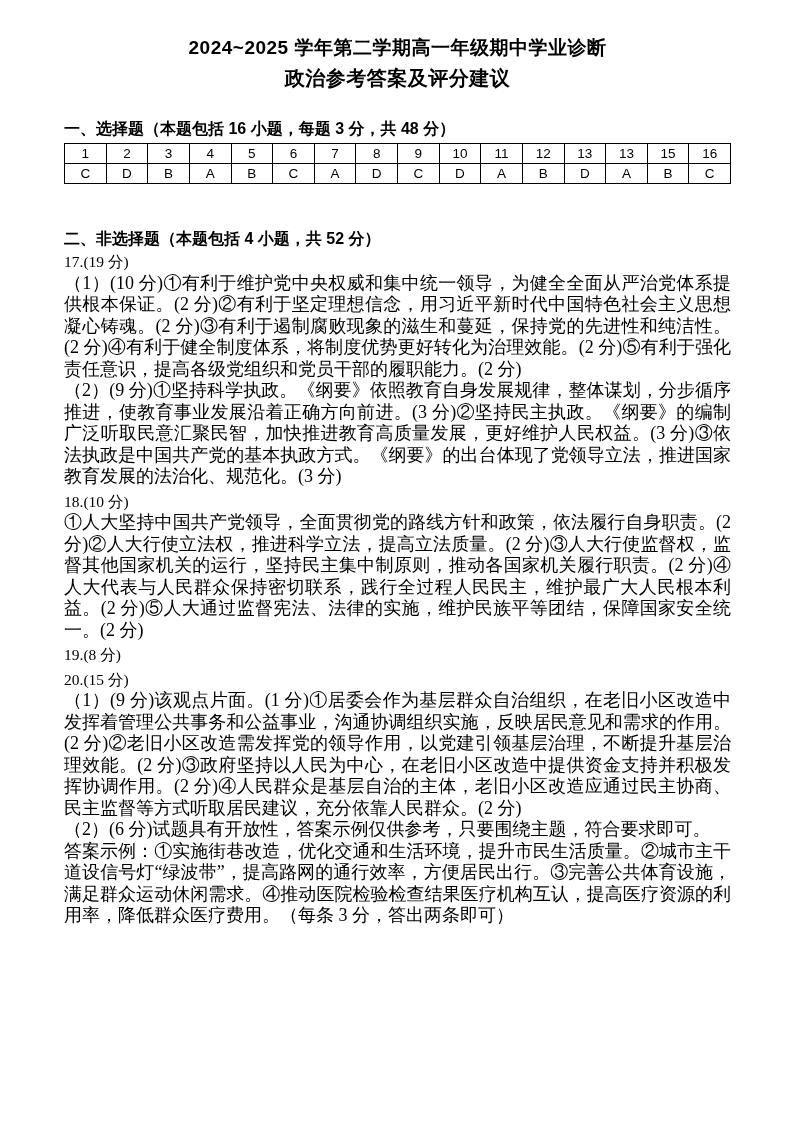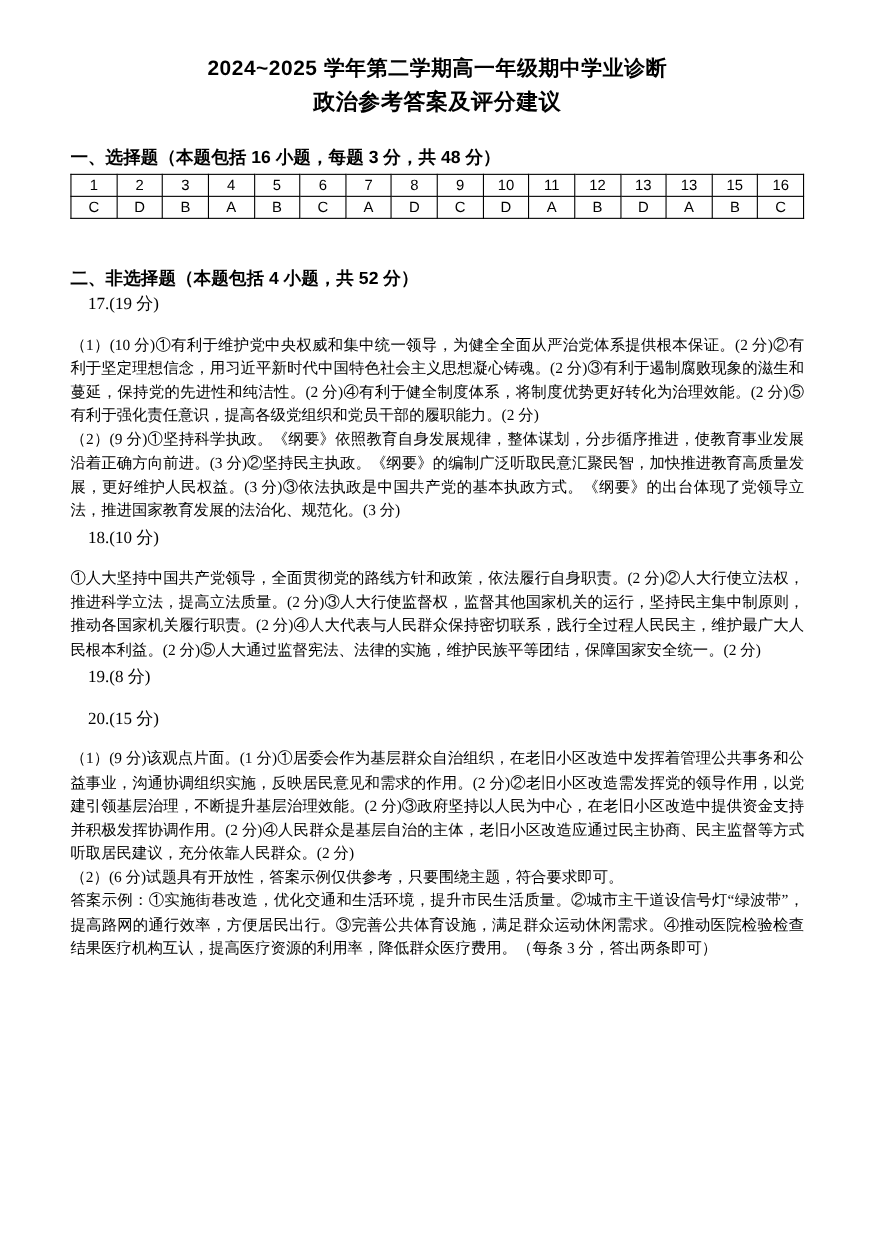--- a/index.html
+++ b/index.html
@@ -18,21 +18,21 @@
     top: 0;
     width: 667px;
   }
   .title {
     text-align: center;
     font-family: "Liberation Sans", "DejaVu Sans", sans-serif;
     font-weight: 700;
     letter-spacing: 0.5px;
   }
   .title1 {
-    padding-top: 51px;
+    padding-top: 36px;
     font-size: 19px;
     line-height: 24px;
   }
   .title2 {
     margin-top: 6px;
     font-size: 20px;
     line-height: 24px;
   }
   .section-heading {
     font-family: "Liberation Sans", "DejaVu Sans", sans-serif;
@@ -51,28 +51,28 @@
   }
   table.answer-table td {
     border: 1.6px solid #000000;
     text-align: center;
     vertical-align: middle;
     height: 19px;
     padding: 0;
     font-size: 13.5px;
   }
   .qnum {
-    margin: 16px;
+    margin: 0;
     margin-top: 3px;
     font-size: 15.5px;
     line-height: 21.5px;
   }
   p.ans {
     margin: 0;
-    font-size: 14px;
+    font-size: 18px;
     line-height: 21.5px;
     text-align: justify;
     word-break: break-all;
   }
 </style>
 </head>
 <body>
 
 <div class="page">
   <div class="content">

